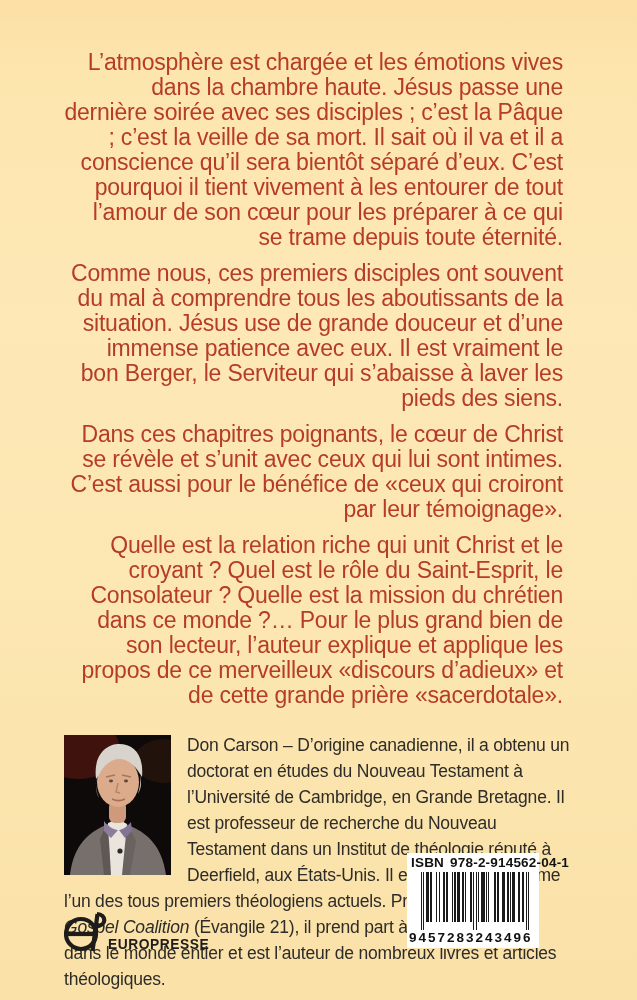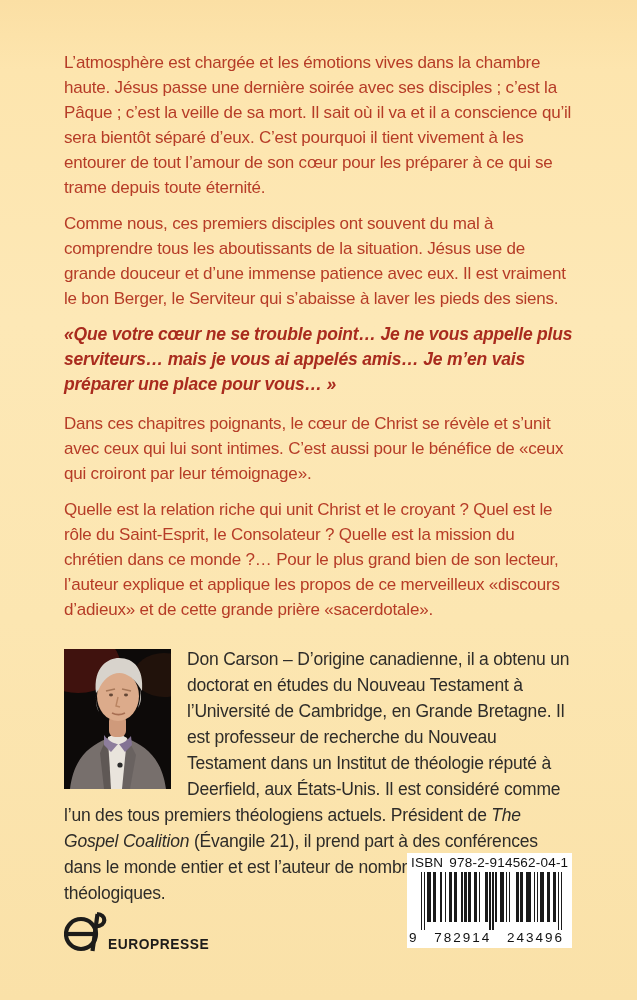--- a/index.html
+++ b/index.html
@@ -7,45 +7,47 @@
     position:relative;
     width:637px;height:1000px;
     background:linear-gradient(180deg,#fbdfa4 0%,#fde5ae 7%,#fde8b6 32%,#fce6b1 62%,#fae1a8 100%);
     font-family:"Liberation Sans",sans-serif;
     overflow:hidden;
   }
   .content{
     position:absolute;top:50px;left:64px;width:515px;
   }
   .body-text{
-    margin:0 3px 11px 0;
-    font-size:17px;line-height:25px;letter-spacing:-0.2px;
+    margin:0 16px 11px 0;
+    font-size:23px;line-height:25px;letter-spacing:-0.2px;
     color:#b63c27;
+    text-align:right;
   }
   .quote-text{
     margin:8px 0 14px 0;
     font-size:17.5px;line-height:25px;letter-spacing:-0.2px;
     font-weight:bold;font-style:italic;
     color:#a92b1e;
   }
   .bio{margin-top:24px;color:#2e2c29;}
   .bio::after{content:"";display:block;clear:both;}
   .photo{
     float:left;width:107px;height:140px;margin:3px 16px 6px 0;
     background:#0d0a09;
   }
   .photo svg{display:block;width:100%;height:100%;}
   .bio-text{
     margin:0;font-size:17.5px;line-height:26px;letter-spacing:-0.2px;color:#2e2c29;
   }
   .bio-text strong{font-weight:normal;}
   .bio-text em{font-style:italic;}
   .isbn-block{
-    position:absolute;top:853px;left:407px;width:165px;
+    position:absolute;top:853px;left:407px;width:132px;
     background:#ffffff;
+    font-weight:bold;
   }
   .isbn-strip{
     padding:2px 4px 1px 4px;
     font-size:13.5px;letter-spacing:0.2px;color:#111111;
     text-align:center;white-space:nowrap;
   }
   .isbn-strip .sp{display:inline-block;width:6px;}
   .barcode{
     position:relative;padding:1px 10px 0 14px;height:76px;
   }
@@ -68,21 +70,20 @@
   }
 </style>
 </head>
 <body>
 
 <div class="page">
 
   <div class="content">
     <p class="body-text">L’atmosphère est chargée et les émotions vives dans la chambre haute. Jésus passe une dernière soirée avec ses disciples ; c’est la Pâque ; c’est la veille de sa mort. Il sait où il va et il a conscience qu’il sera bientôt séparé d’eux. C’est pourquoi il tient vivement à les entourer de tout l’amour de son cœur pour les préparer à ce qui se trame depuis toute éternité.</p>
     <p class="body-text">Comme nous, ces premiers disciples ont souvent du mal à comprendre tous les aboutissants de la situation. Jésus use de grande douceur et d’une immense patience avec eux. Il est vraiment le bon Berger, le Serviteur qui s’abaisse à laver les pieds des siens.</p>
-    <p class="quote-text">«Que votre cœur ne se trouble point… Je ne vous appelle plus serviteurs… mais je vous ai appelés amis… Je m’en vais préparer une place pour vous… »</p>
     <p class="body-text">Dans ces chapitres poignants, le cœur de Christ se révèle et s’unit avec ceux qui lui sont intimes. C’est aussi pour le bénéfice de «ceux qui croiront par leur témoignage».</p>
     <p class="body-text">Quelle est la relation riche qui unit Christ et le croyant ? Quel est le rôle du Saint-Esprit, le Consolateur ? Quelle est la mission du chrétien dans ce monde ?… Pour le plus grand bien de son lecteur, l’auteur explique et applique les propos de ce merveilleux «discours d’adieux» et de cette grande prière «sacerdotale».</p>
 
     <div class="bio">
       <div class="photo">
         <svg viewBox="0 0 107 140" xmlns="http://www.w3.org/2000/svg">
           <rect x="0" y="0" width="107" height="140" fill="#0d0a09"></rect>
           <ellipse cx="14" cy="14" rx="42" ry="30" fill="#6b1a12" opacity="0.55"></ellipse>
           <ellipse cx="100" cy="26" rx="30" ry="22" fill="#3a1d10" opacity="0.45"></ellipse>
           <path d="M6,140 C10,108 26,97 42,90 L53,84 64,90 C82,97 98,110 102,140 Z" fill="#776f6c"></path>
@@ -166,21 +167,21 @@
           <rect x="82" y="0" width="1" height="50" fill="#1a1a1a"></rect>
           <rect x="85" y="0" width="1" height="50" fill="#1a1a1a"></rect>
           <rect x="86" y="0" width="1" height="50" fill="#1a1a1a"></rect>
           <rect x="89" y="0" width="1" height="50" fill="#1a1a1a"></rect>
           <rect x="90" y="0" width="1" height="50" fill="#1a1a1a"></rect>
           <rect x="92" y="0" width="1" height="58" fill="#1a1a1a"></rect>
           <rect x="94" y="0" width="1" height="58" fill="#1a1a1a"></rect>
         </svg>
       <div class="ean-digits">
         <span>9</span>
-        <span>782914</span>
+        <span>457283</span>
         <span>243496</span>
       </div>
     </div>
   </div>
 
   <div class="publisher">
     <svg class="monogram" viewBox="0 0 44 42" xmlns="http://www.w3.org/2000/svg">
       <g stroke="#1d1c1a" stroke-width="4.2" fill="none" stroke-linecap="butt">
         <circle cx="17" cy="23" r="15"></circle>
         <line x1="2.5" y1="23" x2="31.5" y2="23"></line>

